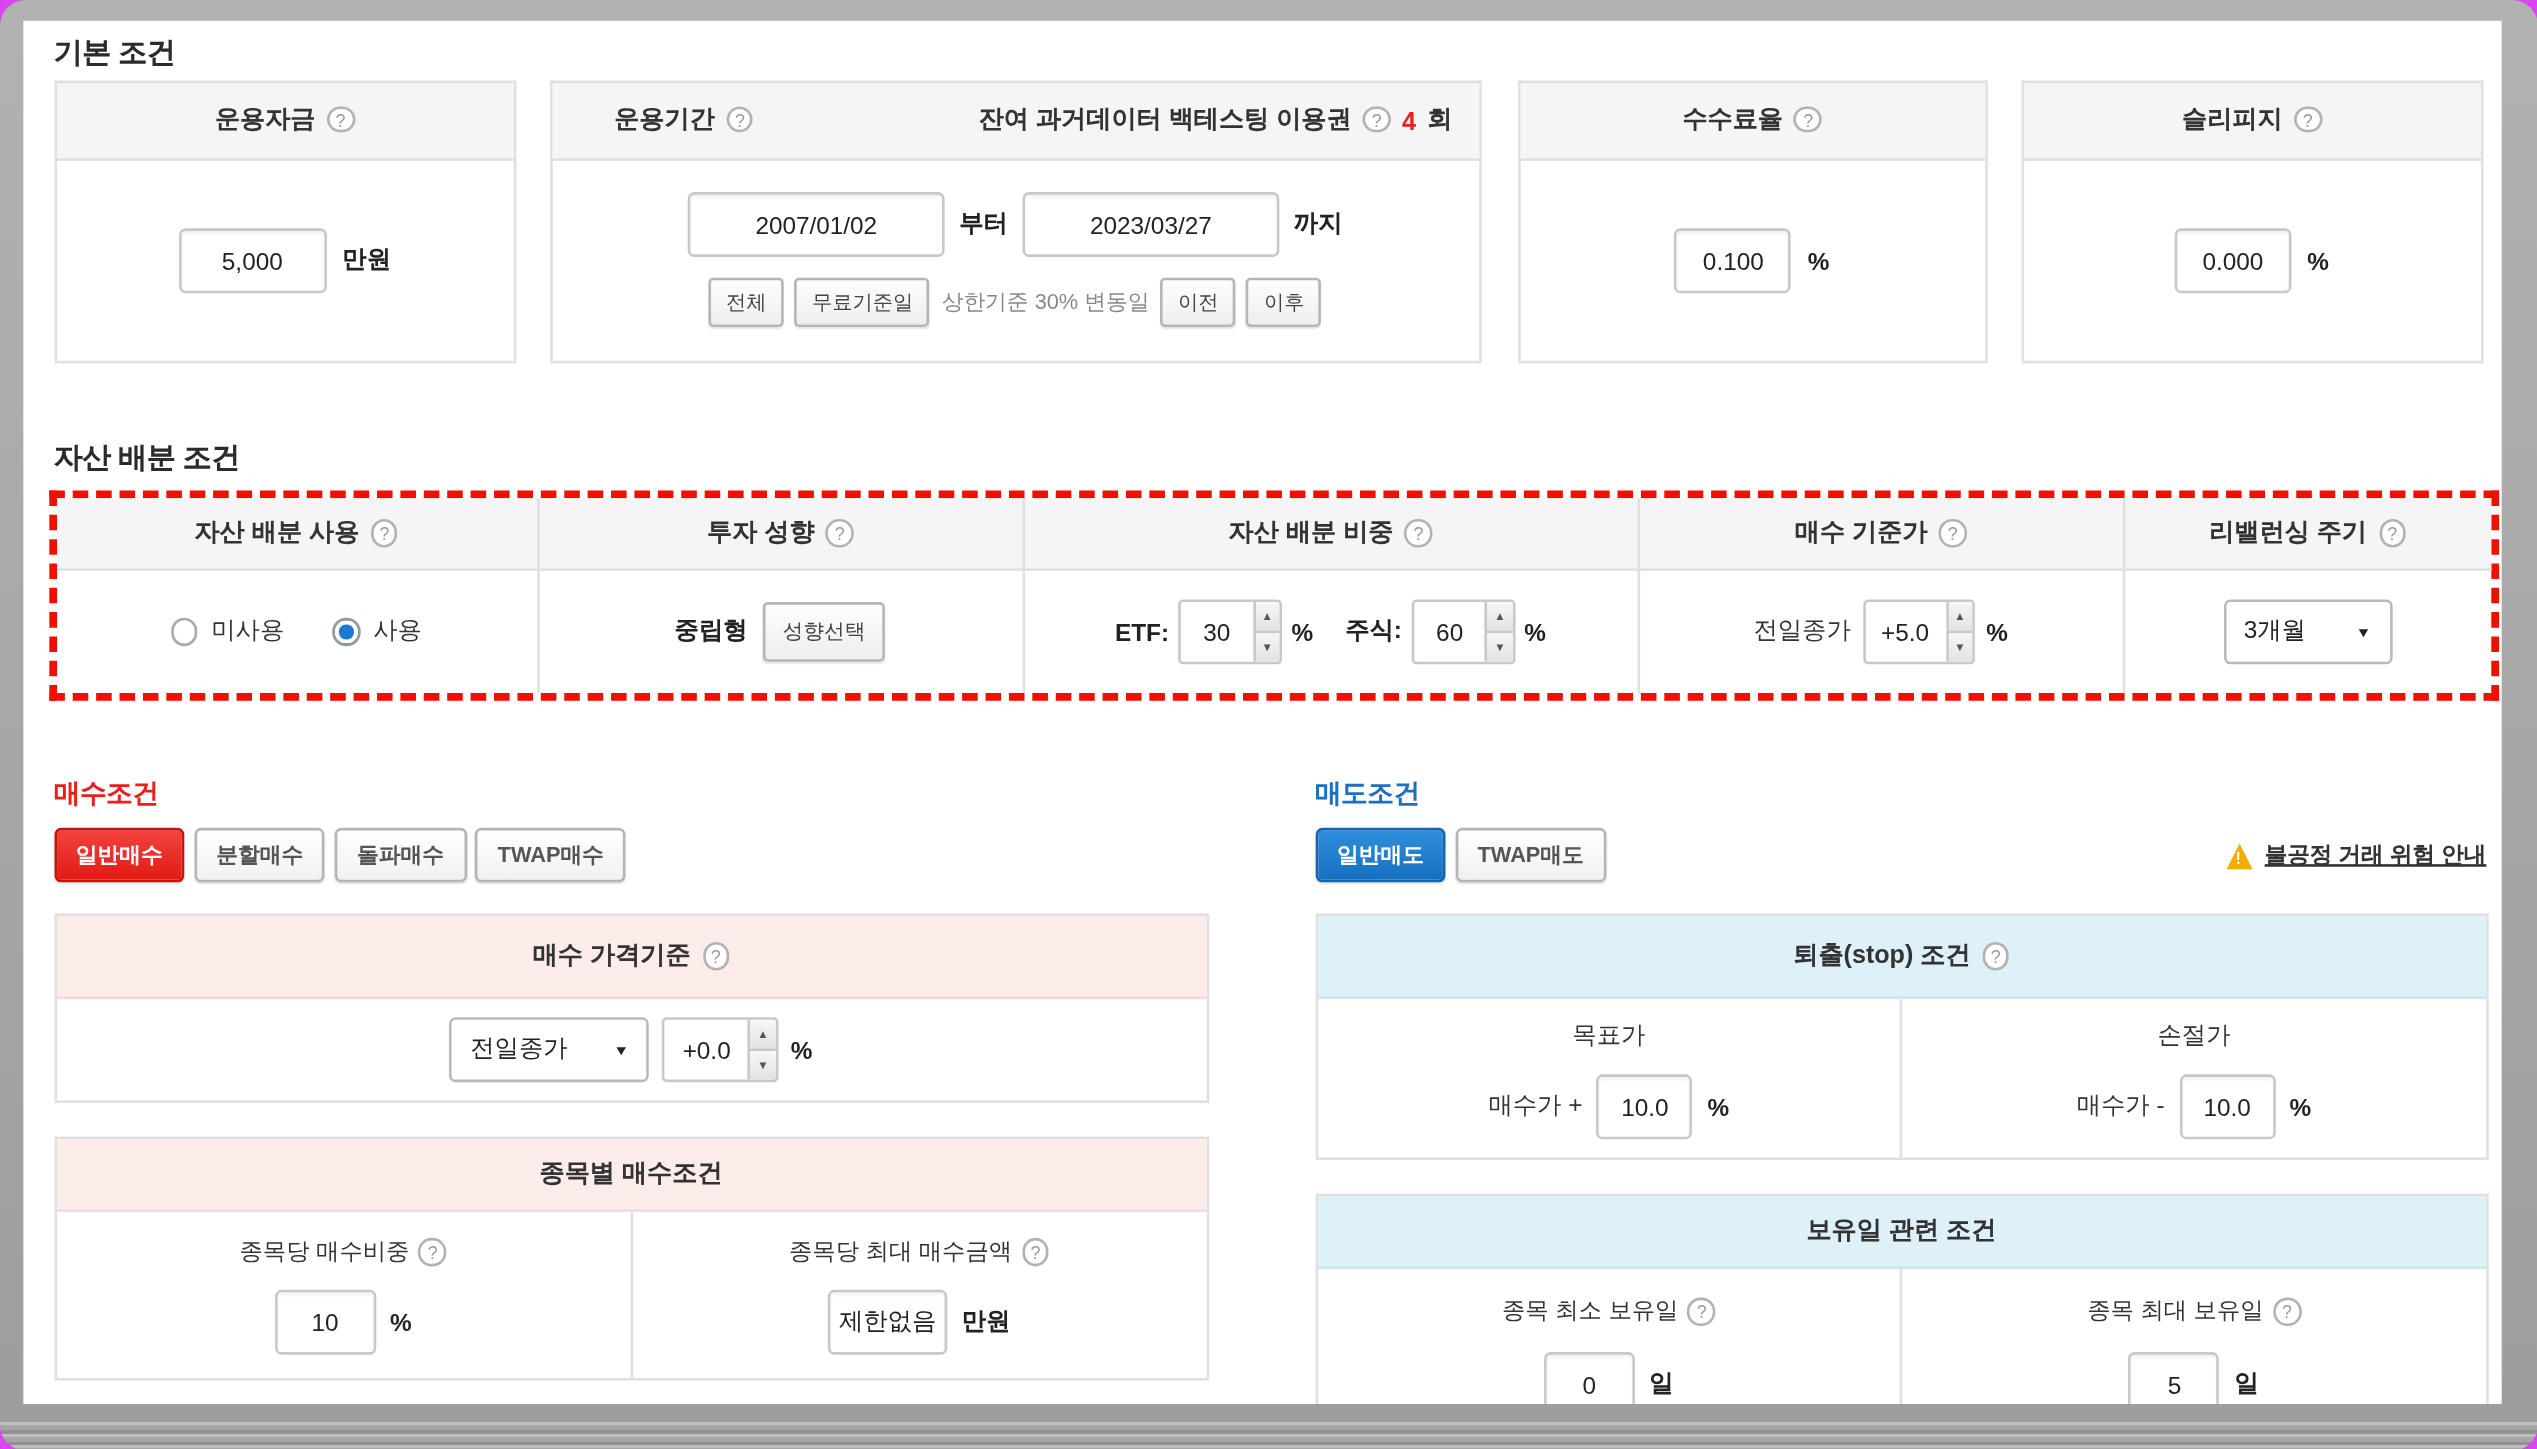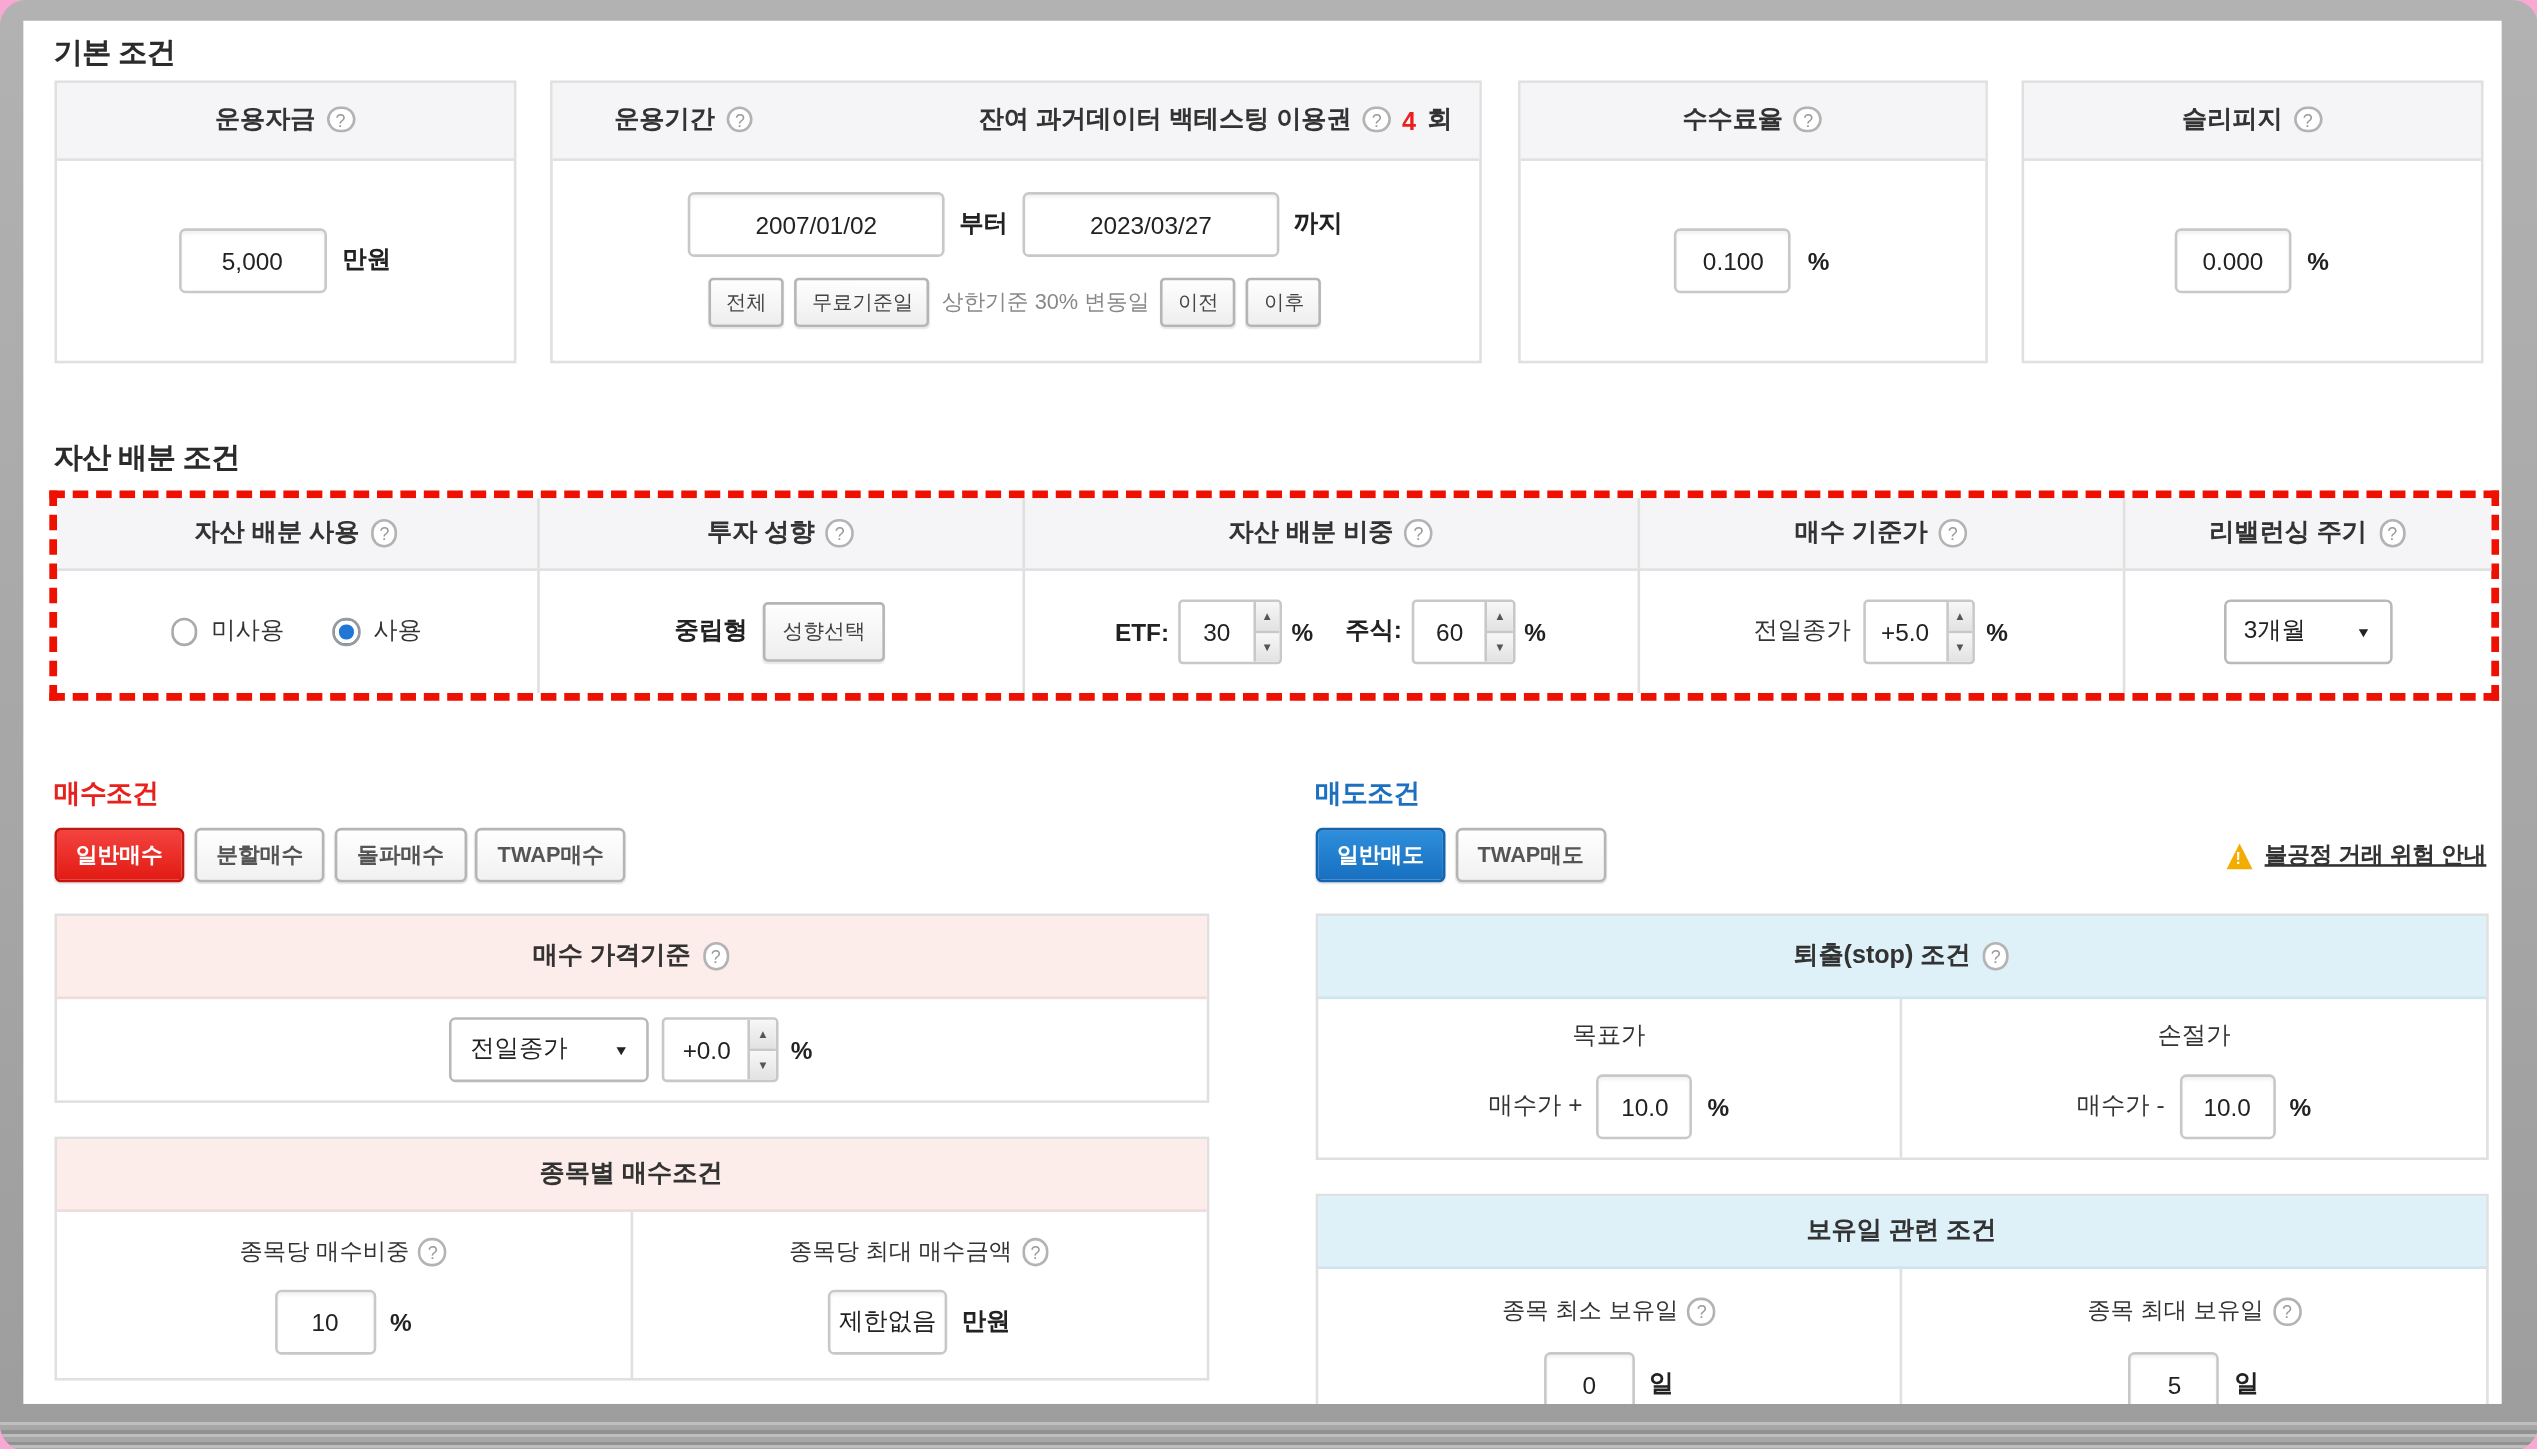--- a/index.html
+++ b/index.html
@@ -1,16 +1,16 @@
 <!DOCTYPE html>
 <html style="font-size:10px"><head>
 <meta charset="utf-8">
 <style>
   html,body{margin:0;padding:0;background:#fff;}
-  #stage{position:relative;width:2538px;height:1449px;overflow:hidden;background:#f9a8d4;}
+  #stage{position:relative;width:2538px;height:1449px;overflow:hidden;background:#d946ef;}
   #app{position:absolute;left:0;top:0;width:978px;height:559px;
        transform:scale(2.5951);transform-origin:0 0;
        font-family:"Liberation Sans","DejaVu Sans",sans-serif;color:#333;}
   .frame{position:absolute;inset:0;background:linear-gradient(#b2b2b2,#9d9d9d);border-radius:10px;}
   .frame-bottom{position:absolute;left:0;right:0;bottom:0;height:10.6px;
        background:repeating-linear-gradient(#c4c4c4 0 1.2px,#a8a8a8 1.2px 3.1px,#8f8f8f 3.1px 4.4px);
        border-radius:0 0 10px 10px;opacity:.85;}
   .content{position:absolute;left:8.7px;top:8px;width:955px;height:533px;background:#fff;overflow:hidden;}
 
   .sec-title{position:absolute;font-size:11.2px;font-weight:700;color:#2b2b2b;letter-spacing:-0.2px;}

